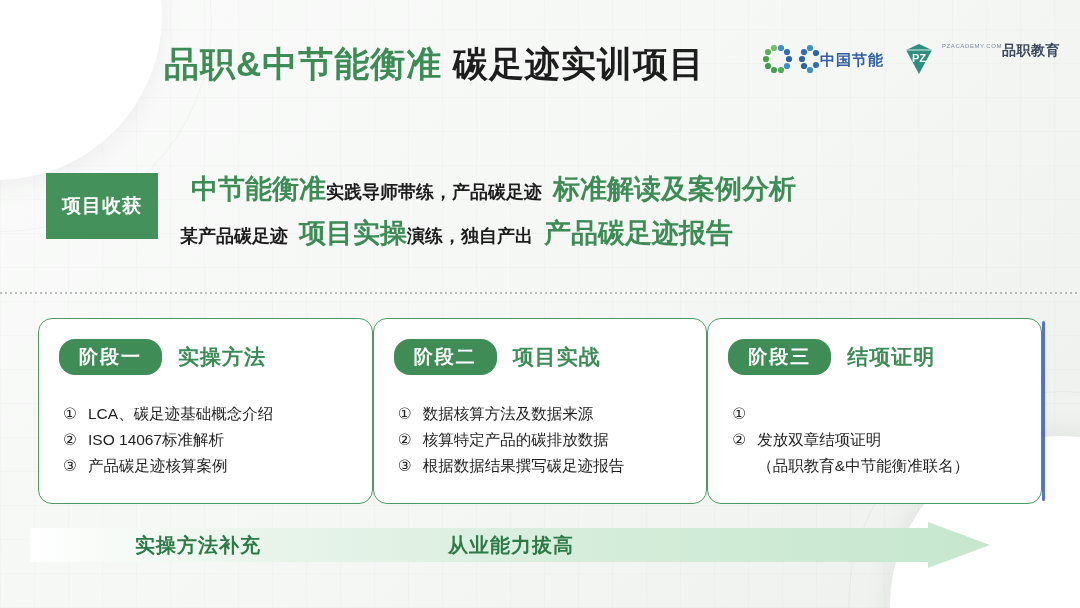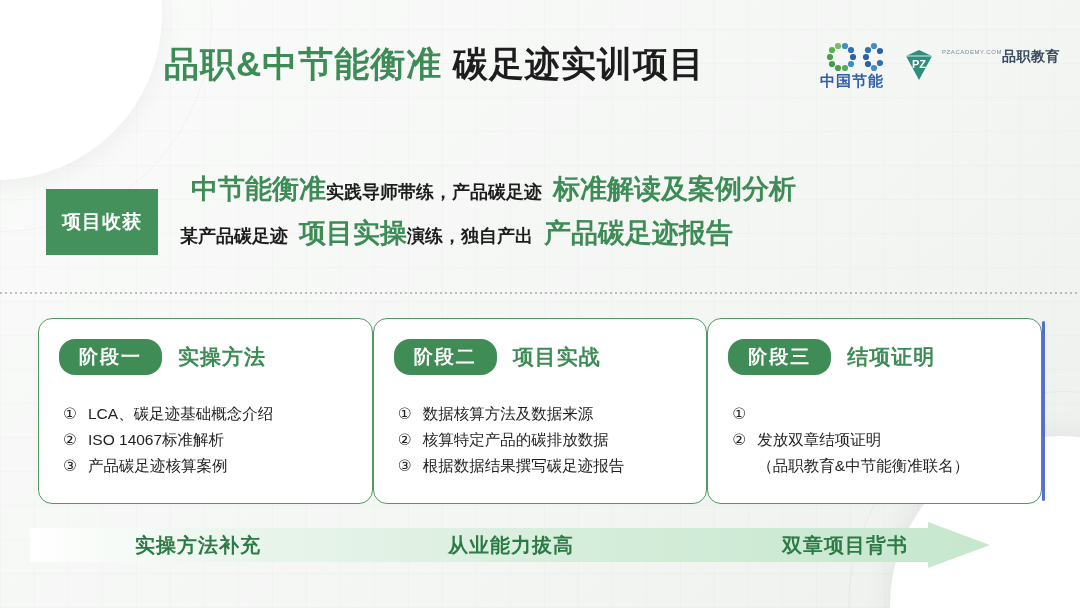--- a/index.html
+++ b/index.html
@@ -45,33 +45,33 @@
   #header{position:absolute;left:0;top:38px;width:1080px;height:60px;}
   #title{
     position:absolute;left:164px;top:0;
     font-size:35px;font-weight:bold;letter-spacing:1px;
     white-space:nowrap;line-height:52px;
   }
   #title .g{color:#3d8c56;}
   #title .b{color:#1d1d1d;}
 
   .logos{position:absolute;right:20px;top:4px;display:flex;align-items:center;gap:18px;}
-  .logo-cecep{display:flex;flex-direction:column;align-items:center;gap:1px;}
+  .logo-cecep{display:flex;flex-direction:row;align-items:center;gap:1px;}
   .logo-cecep .mark{width:62px;height:30px;display:block;}
   .logo-cecep .name{font-size:15px;font-weight:bold;color:#2f5fa8;letter-spacing:1px;line-height:15px;}
   .logo-pz{display:flex;align-items:flex-start;gap:6px;}
   .logo-pz .dia{width:34px;height:34px;display:block;}
   .logo-pz .txt{display:flex;justify-content:center;}
   .logo-pz .url{font-size:6px;color:#7b8aa0;letter-spacing:.6px;line-height:8px;}
   .logo-pz .cn{font-size:14px;font-weight:bold;color:#3b4a5e;letter-spacing:.5px;line-height:16px;}
 
   
   #harvest{position:absolute;left:46px;top:173px;width:1000px;height:90px;}
   #harvest-badge{
-    position:absolute;left:0;top:16px;width:112px;height:66px;
+    position:absolute;left:0;top:0;width:112px;height:66px;
     background:#45915c;color:#ffffff;
     display:flex;align-items:center;justify-content:center;
     font-size:19px;font-weight:bold;letter-spacing:1px;
   }
   .h-line{position:absolute;left:134px;white-space:nowrap;}
   #h-line1{top:-2px;}
   #h-line2{top:42px;}
   .h-line .big{font-size:27px;font-weight:bold;color:#3d8c56;vertical-align:baseline;margin-left:11px;}
   .h-line .small{font-size:18px;font-weight:bold;color:#1d1d1d;vertical-align:baseline;}
 
@@ -245,16 +245,15 @@
             <span>（品职教育&amp;中节能衡准联名）</span>
           </div>
         </div>
       </div>
     </div>
 
   <div id="arrow-wrap">
     <div id="arrow"></div>
     <div class="arrow-label" id="al0">实操方法补充</div>
     <div class="arrow-label" id="al1">从业能力拔高</div>
-    <div class="arrow-label" id="al2">双章项目背书</div>
   </div>
 
 </div>
 
 </body></html>

